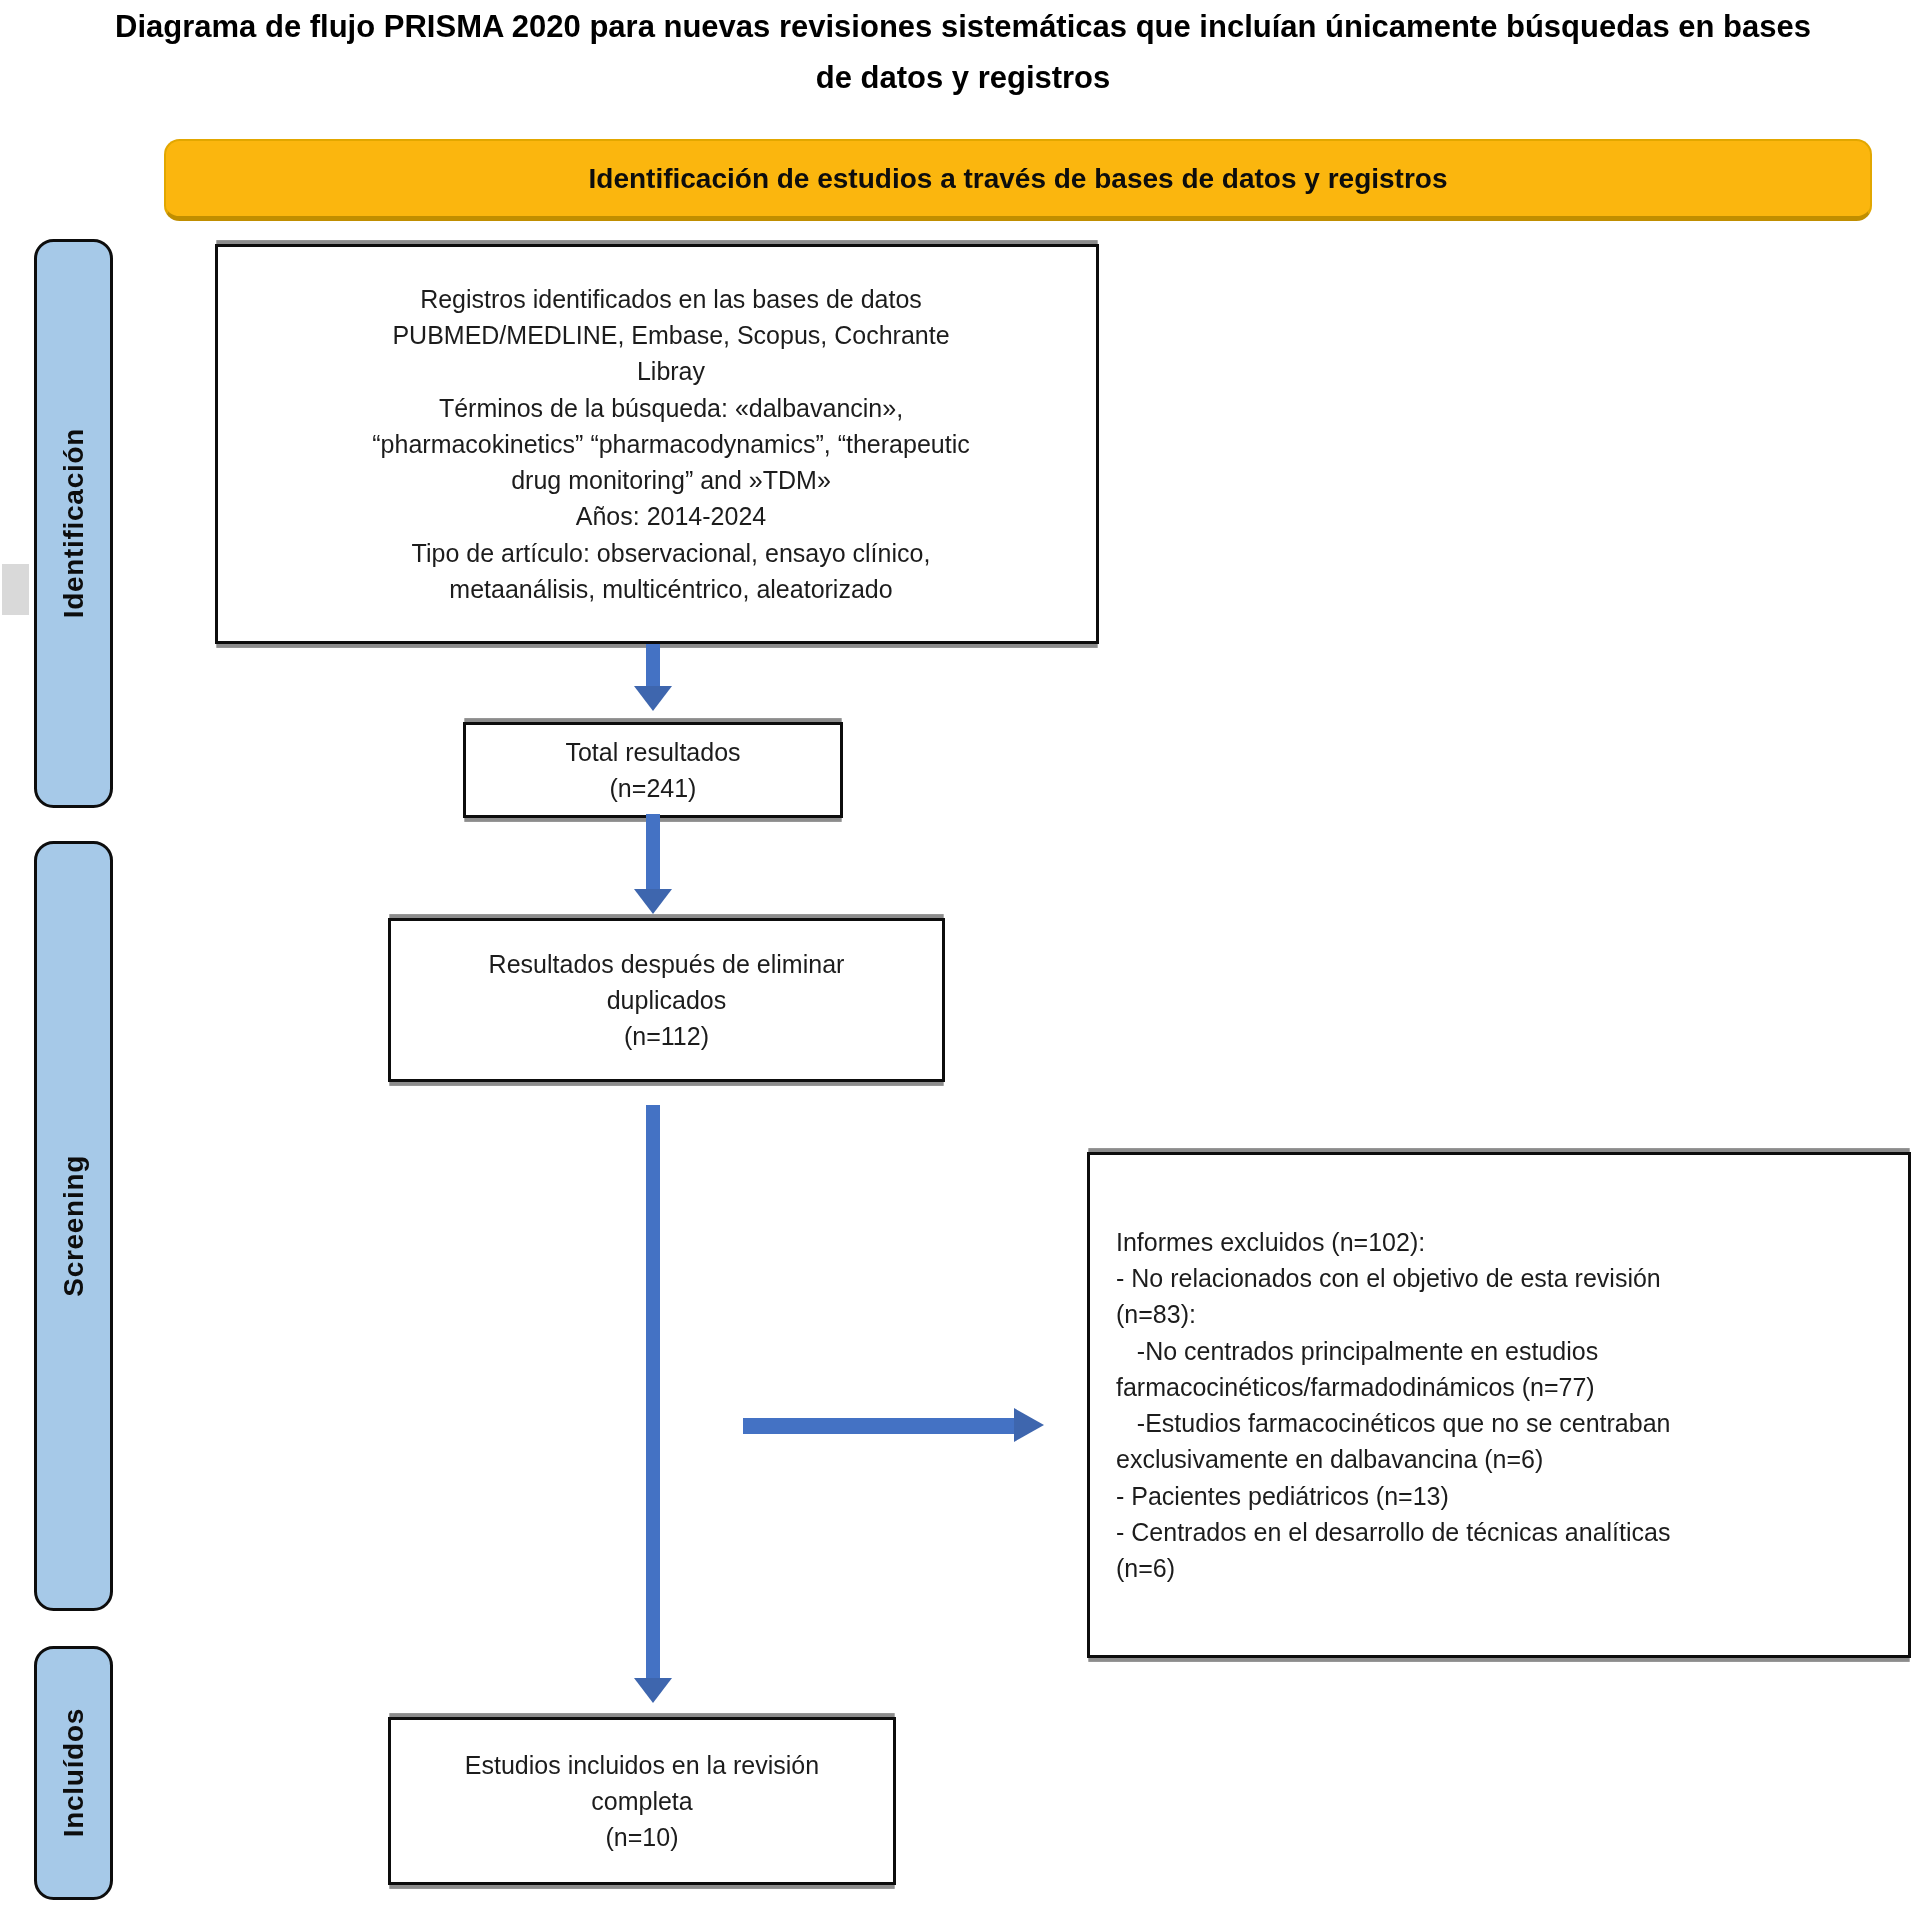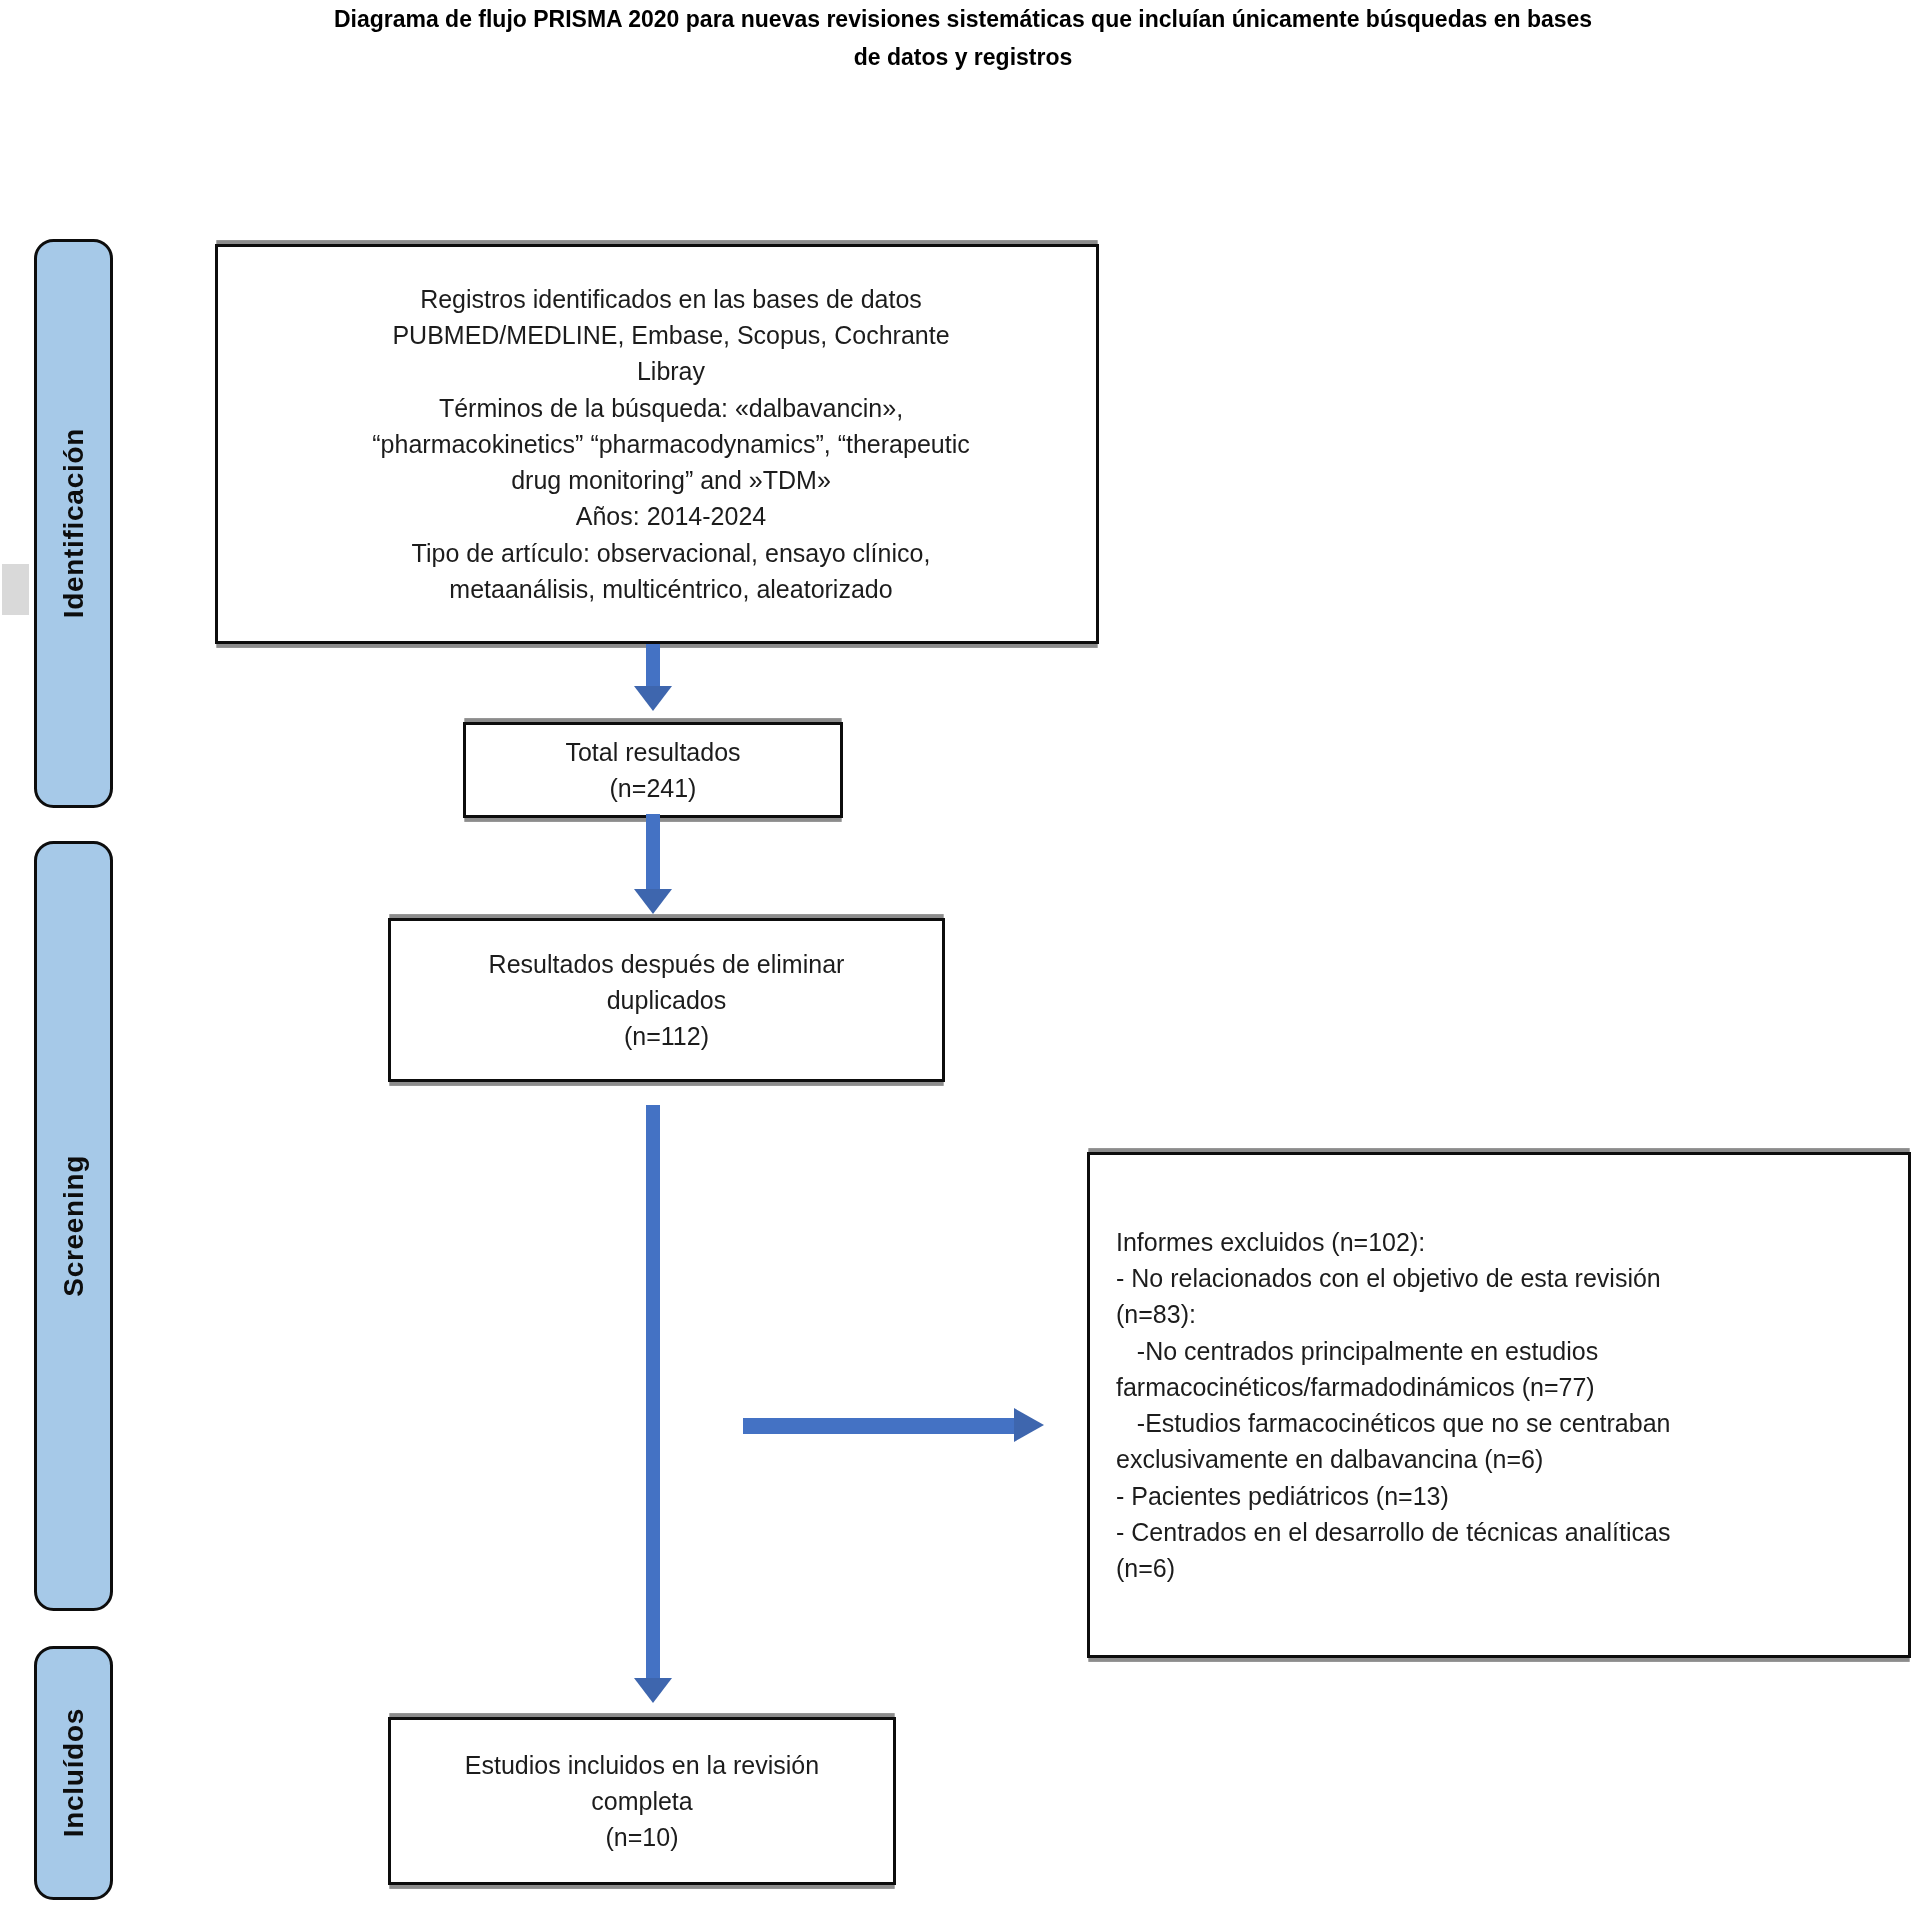--- a/index.html
+++ b/index.html
@@ -10,21 +10,21 @@
     background: #ffffff;
     font-family: "Liberation Sans", sans-serif;
     color: #111;
     overflow: hidden;
   }
   .title {
     position: absolute;
     top: 1.3px; left: 0;
     width: 100%;
     text-align: center;
-    font-size: 23px;
+    font-size: 31px;
     font-weight: bold;
     line-height: 1.65;
     white-space: pre-line;
     color: #000;
   }
   .banner {
     position: absolute;
     left: 164px; top: 139px;
     width: 1708px; height: 82px;
     box-sizing: border-box;
@@ -101,20 +101,23 @@
   }
 </style>
 </head>
 <body>
 
 <div class="canvas">
 
   <div class="title">Diagrama de flujo PRISMA 2020 para nuevas revisiones sistemáticas que incluían únicamente búsquedas en bases
 de datos y registros</div>
 
+  <div class="banner">
+    <span>Identificación de estudios a través de bases de datos y registros</span>
+  </div>
 
   <div class="stage" style="top:239px; height:569px;">
     <span>Identificación</span>
   </div>
   <div class="stage" style="top:841px; height:770px;">
     <span>Screening</span>
   </div>
   <div class="stage" style="top:1646px; height:254px;">
     <span>Incluídos</span>
   </div>

